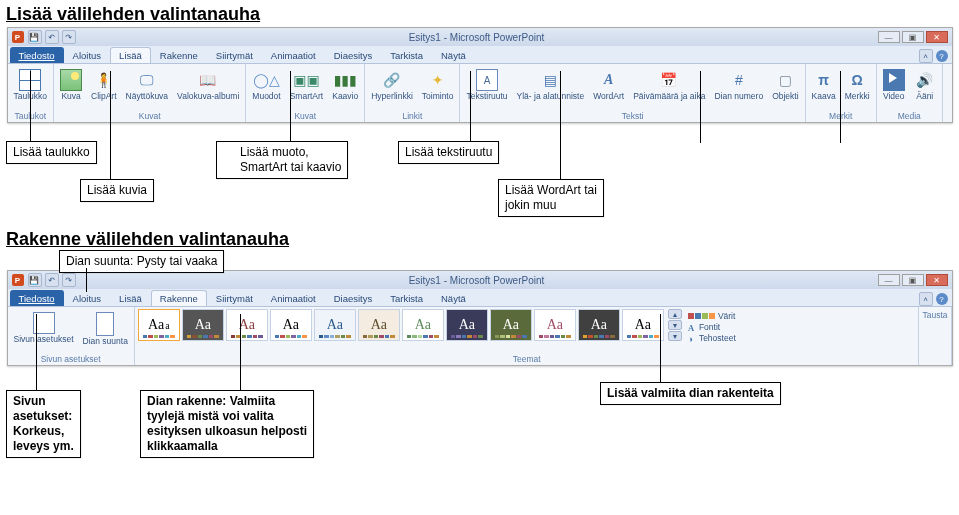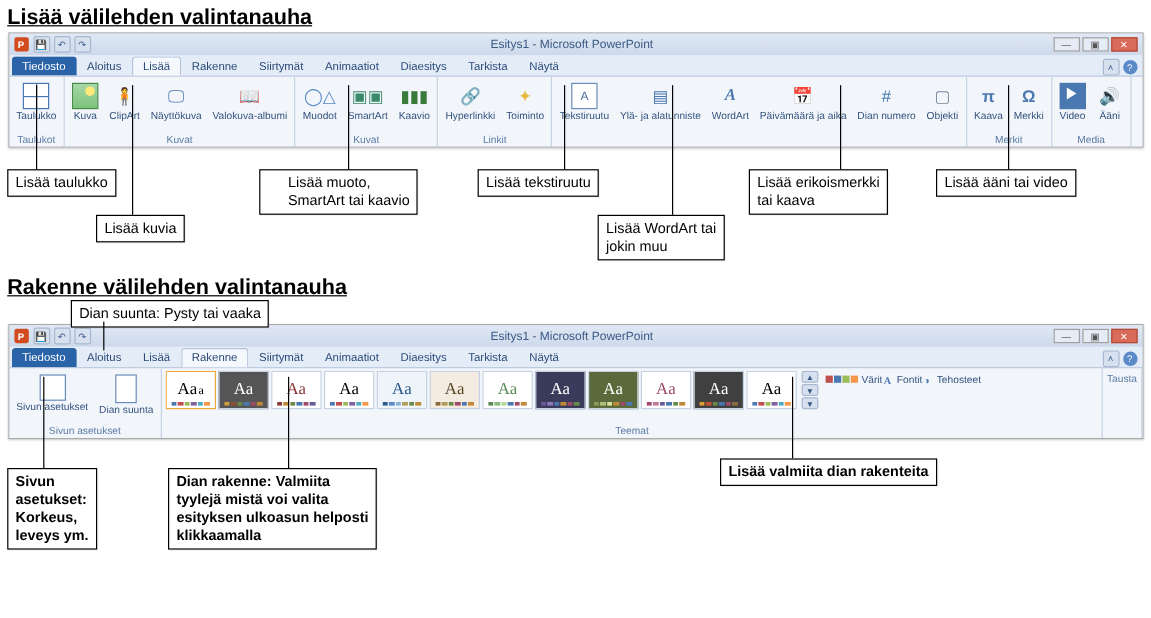--- a/index.html
+++ b/index.html
@@ -60,21 +60,21 @@
   }
   .tab {
     padding:2px 8px 2px 8px;
     font-size:9.5px;
     color:#2a4a78;
     border:1px solid transparent;
     border-bottom:none;
     cursor:pointer;
   }
   .tab.file {
-    background:#2a63a8;color:#fff;border-radius:3px 3px 0 0;
+    background:#2a63a8;color:#fff;border-radius:3px 3px 0 0;text-decoration:underline;
   }
   .tab.active {
     background:#f4f7fc;
     border-color:#b5c4da;
     border-radius:3px 3px 0 0;
   }
   .tabs .right { margin-left:auto; display:flex; align-items:center; gap:3px; padding-right:4px;}
   .help-icn{width:12px;height:12px;border-radius:50%;background:#5a8ac8;color:#fff;font-size:8px;display:flex;align-items:center;justify-content:center;}
   .groups {
     display:flex;
@@ -136,21 +136,21 @@
     width:42px;height:32px;border:1px solid #c5d2e4;background:#fff;
     display:flex;align-items:center;justify-content:center;
     font-family:"Times New Roman",serif;
     position:relative;
     cursor:pointer;
   }
   .theme-swatch .aa{font-size:14px;}
   .theme-swatch .aa2{font-size:10px;margin-left:1px;}
   .theme-swatch .bar{position:absolute;bottom:2px;left:4px;right:4px;height:3px;display:flex;gap:1px;}
   .theme-swatch .bar span{flex:1;}
-  .side-opts{display:flex;flex-direction:row;gap:1px;padding:2px 4px;}
+  .side-opts{display:flex;flex-direction:column;gap:1px;padding:2px 4px;}
   .side-opt{display:flex;align-items:center;gap:3px;font-size:8.5px;color:#33527f;cursor:pointer;}
   .side-opt .sw{width:8px;height:8px;}
   .colrow{display:flex;gap:1px;}
   .colrow span{width:6px;height:6px;}
 
   
   .callout-area { position:relative; height:96px;text-decoration:underline; }
   .callout-area2 { position:relative; height:90px;font-weight:bold; }
   .callout-row-top{position:relative;height:18px;}
   .callout {
@@ -290,20 +290,21 @@
         </div>
         <div class="btn">
           <div class="icon" style="color:#4a78b0;">#</div>
           <div class="lbl">Dian numero</div>
         </div>
         <div class="btn">
           <div class="icon" style="color:#7a8a9a;">▢</div>
           <div class="lbl">Objekti</div>
         </div>
       </div>
+      <div class="label">Teksti</div>
     </div>
 
     <div class="group">
       <div class="items">
         <div class="btn">
           <div class="icon ico-symbol">π</div>
           <div class="lbl">Kaava</div>
         </div>
         <div class="btn">
           <div class="icon ico-symbol">Ω</div>
@@ -341,25 +342,22 @@
 SmartArt tai kaavio</div>
 
   <div class="callout-line" style="left:470px;top:-58px;height:72px;"></div>
   <div class="callout" style="left:398px;top:12px;">Lisää tekstiruutu</div>
 
   <div class="callout-line" style="left:560px;top:-58px;height:110px;"></div>
   <div class="callout" style="left:498px;top:50px;white-space:pre-line;">Lisää WordArt tai
 jokin muu</div>
 
   <div class="callout-line" style="left:700px;top:-58px;height:72px;"></div>
-  <div class="callout" style="left:624px;top:12px;white-space:pre-line;">Lisää erikoismerkki
-tai kaava</div>
 
   <div class="callout-line" style="left:840px;top:-58px;height:72px;"></div>
-  <div class="callout" style="left:780px;top:12px;">Lisää ääni tai video</div>
 </div>
 
 <div class="section-title">Rakenne välilehden valintanauha</div>
 
 <div class="callout-row-top">
   <div class="callout" style="left:59px;top:-2px;">Dian suunta: Pysty tai vaaka</div>
   <div class="callout-line" style="left:86px;top:16px;height:24px;"></div>
 </div>
 
 <div class="ribbon">

